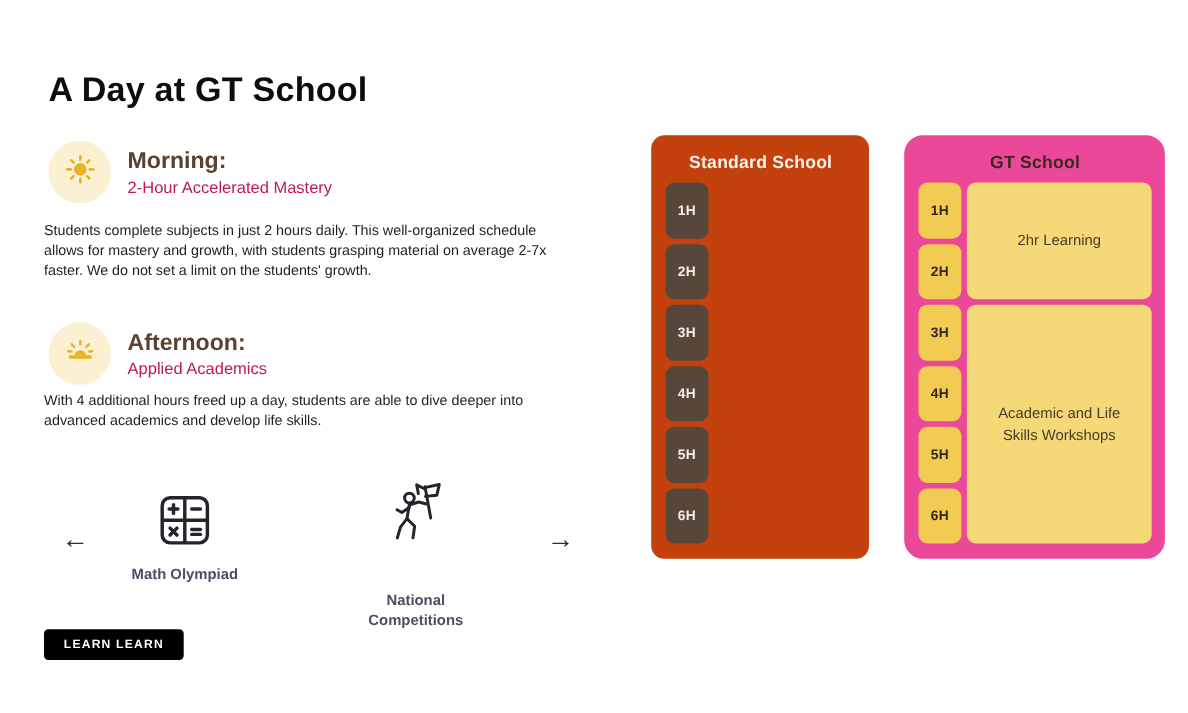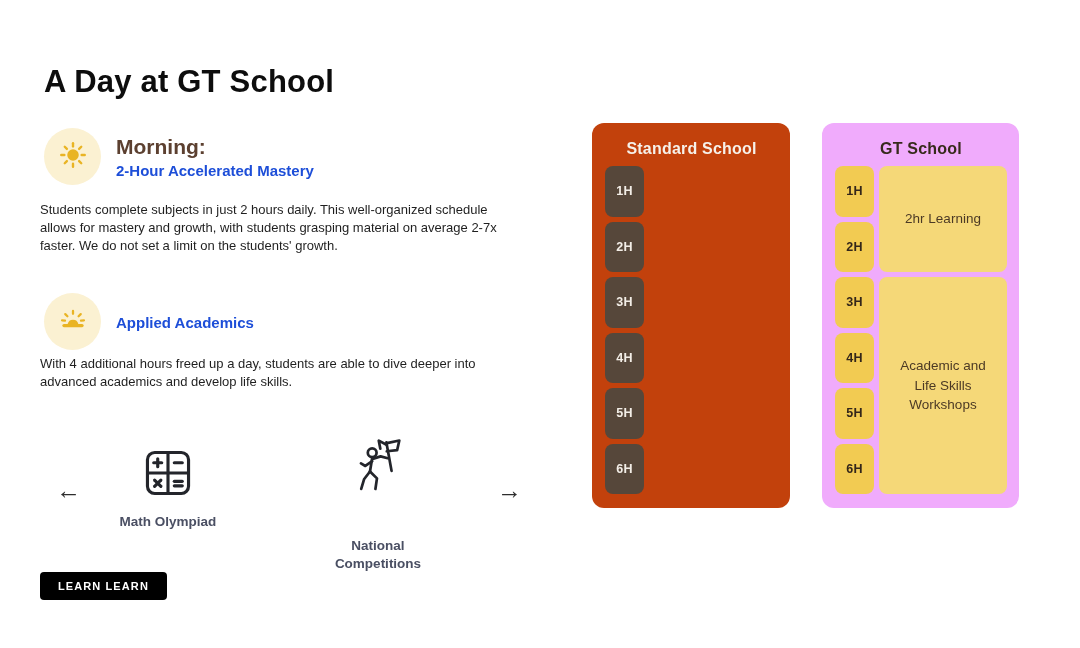--- a/index.html
+++ b/index.html
@@ -11,21 +11,21 @@
   .left { position:absolute; left:40px; top:62px; width:488px; height:560px; }
   .page-title { position:absolute; left:4px; top:2px; font-size:31px; font-weight:800;
                 color:#0d0d0d; letter-spacing:.2px; }
 
   .feature { position:absolute; left:4px; display:flex; align-items:center; gap:15px; }
   .feature.morning { top:66px; }
   .feature.afternoon { top:231px; }
   .badge { width:57px; height:57px; border-radius:50%; background:#FBF1D2;
            display:flex; align-items:center; justify-content:center; flex:0 0 auto; }
   .feature-head { font-size:21px; font-weight:800; color:#5C4030; line-height:1.25; }
-  .feature-sub  { font-size:15px; font-weight:700; color:#1d4ed8; margin-top:2px; }
+  .feature-sub  { font-size:15px; font-weight:400; color:#be185d; margin-top:2px; }
 
   .para { position:absolute; left:0; width:466px; font-size:13px; line-height:1.4;
           color:#1F1F1F; }
   .para.p1 { top:139px; }
   .para.p2 { top:293px; }
 
   
   .carousel-arrow { position:absolute; background:none; border:none; cursor:pointer;
                     font-size:25px; color:#2d2d2d; line-height:1; padding:4px; }
   .arrow-prev { left:12px; top:412px; }
@@ -55,21 +55,21 @@
            text-align:center; padding:0 14px; line-height:1.45; grid-column:2; }
   .block.span-all { grid-row:1 / 7; }
   .block.span-12  { grid-row:1 / 3; }
   .block.span-36  { grid-row:3 / 7; }
 
   .card.standard { left:592px; width:198px; background:#c2410c; }
   .card.standard .card-title { color:#F6F1EA; }
   .card.standard .chip { background:#56473A; color:#F3EEE7; }
   .card.standard .block { background:#857869; color:#CBC1B6; font-size:13px; }
 
-  .card.gt { left:822px; width:197px; background:#f0abfc; }
+  .card.gt { left:822px; width:237px; background:#ec4899;border-radius:17px; }
   .card.gt .card-title { color:#372A1B; }
   .card.gt .chip { background:#F2CB52; color:#33261A; }
   .card.gt .block { background:#F5D878; color:#4C3A25; font-size:13.5px; }
 </style>
 </head>
 <body>
 
 <div class="stage">
 
   <div class="left">
@@ -110,20 +110,21 @@
                 <line x1="17.8" y1="7.6" x2="16.2" y2="9.2"></line>
               <line x1="3.8" y1="12.2" x2="6.0" y2="12.4"></line>
                 <line x1="20.2" y1="12.2" x2="18.0" y2="12.4"></line>
             </g>
             <path d="M8 15 A4.1 4.1 0 0 1 16 15 Z" fill="#E9B424"></path>
             <rect x="4" y="15" width="16" height="2.4" rx="1.2" fill="#E9B424"></rect>
           </svg>
         </span>
       </div>
       <div>
+        <div class="feature-head">Afternoon:</div>
         <div class="feature-sub">Applied Academics</div>
       </div>
     </div>
     <p class="para p2">With 4 additional hours freed up a day, students are able to dive deeper into advanced academics and develop life skills.</p>
 
     <button class="carousel-arrow arrow-prev">←</button>
 
     <div class="car-item item-1">
       <div class="iconbox">
         <svg width="58" height="58" viewBox="0 0 48 48" fill="none">

